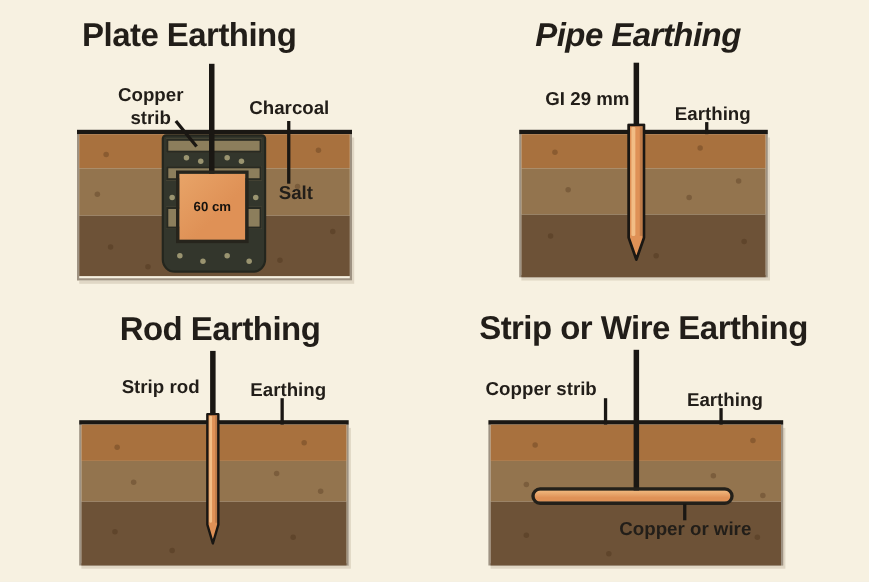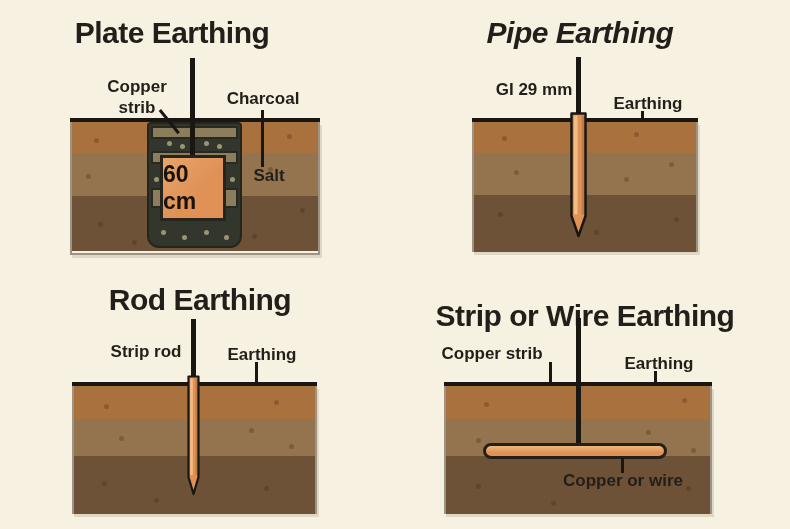--- a/index.html
+++ b/index.html
@@ -20,21 +20,21 @@
   .layer{position:absolute;left:0;right:0;}
   .l1{background:var(--soil-top);}
   .l2{background:var(--soil-middle);}
   .l3{background:var(--soil-bottom);}
   .dots{position:absolute;left:0;top:0;width:5px;height:5px;border-radius:50%;background:transparent;}
   .wire{position:absolute;width:5px;background:var(--line);}
   .leader{position:absolute;width:2.5px;background:var(--line);}
   .leader-diag{position:absolute;height:2.5px;background:var(--line);transform-origin:0 0;}
   .pit{position:absolute;box-sizing:border-box;background:var(--charcoal);border:2px solid #24261e;border-radius:4px 4px 12px 12px;}
   .pit-band{position:absolute;box-sizing:border-box;background:var(--salt);border:2px solid #282a22;}
-  .plate{position:absolute;box-sizing:border-box;background:linear-gradient(135deg,#e8a468 0%,var(--copper) 60%);border:3px solid #26241c;display:flex;align-items:center;justify-content:center;font-size:23px;font-weight:700;color:#16120d;}
+  .plate{position:absolute;box-sizing:border-box;background:linear-gradient(135deg,#e8a468 0%,var(--copper) 60%);border:3px solid #26241c;display:flex;align-items:center;justify-content:center;font-size:12px;font-weight:700;color:#16120d;}
   .strip{position:absolute;box-sizing:border-box;background:linear-gradient(#f0b87e,var(--copper) 65%);border:3px solid #23201a;border-radius:9px;}
   .electrode{position:absolute;}
   .electrode .body{fill:var(--copper);stroke:var(--line);stroke-width:2.5;stroke-linejoin:round;}
   .electrode .hl{fill:var(--copper-light);}
   .electrode .shade{fill:rgba(0,0,0,0.14);}
 </style>
 </head>
 <body>
 
 <div id="stage">
@@ -117,21 +117,21 @@
       <rect class="shade" x="8.6" y="3.2" width="2.1" height="97"></rect>
     </svg>
 
     <div class="lbl" style="left:102px;top:342px;width:88px;">Strip rod</div>
 
     <div class="lbl" style="left:225px;top:345px;width:74px;">Earthing</div>
     <div class="leader" style="left:255px;top:362px;height:24px;"></div>
   </div>
 
   <div class="abs" style="left:0;top:0;width:0;height:0;">
-    <div class="title" style="left:415px;top:299px;width:340px;">Strip or Wire Earthing</div>
+    <div class="title" style="left:415px;top:282px;width:340px;">Strip or Wire Earthing</div>
 
     <div class="soil" style="left:444px;top:386px;width:268px;height:128px;">
       <div class="ground"></div>
       <div class="layer l1" style="top:0;height:33px;"></div>
       <div class="layer l2" style="top:33px;height:37px;"></div>
       <div class="layer l3" style="top:70px;height:58px;"></div>
       <div class="dots" style="box-shadow:38px 16px 0 var(--soil-dot),236px 12px 0 var(--soil-dot),200px 44px 0 var(--soil-dot),30px 52px 0 var(--soil-dot),245px 62px 0 var(--soil-dot),30px 98px 0 var(--soil-dot),105px 115px 0 var(--soil-dot),240px 100px 0 var(--soil-dot);"></div>
     </div>
 
     <div class="wire" style="left:576px;top:318px;height:130px;"></div>

